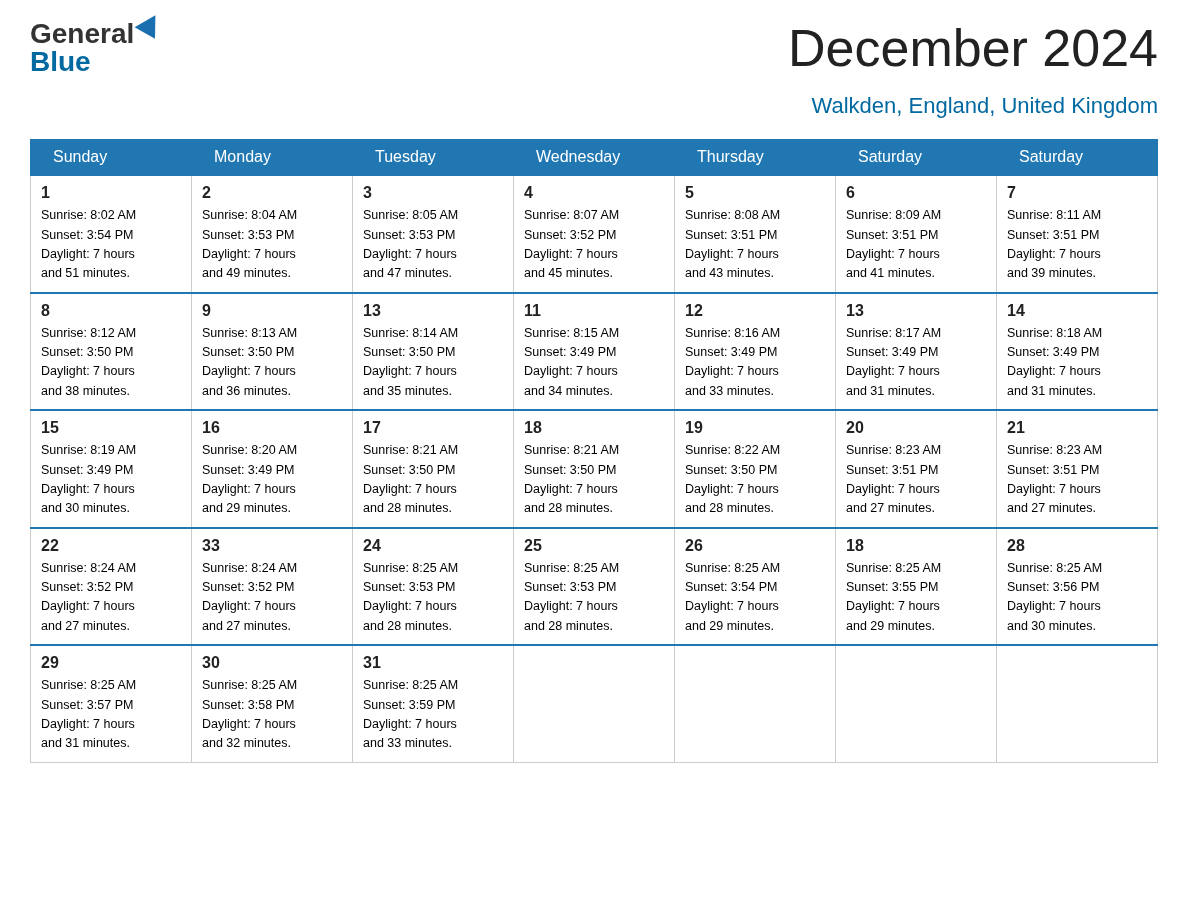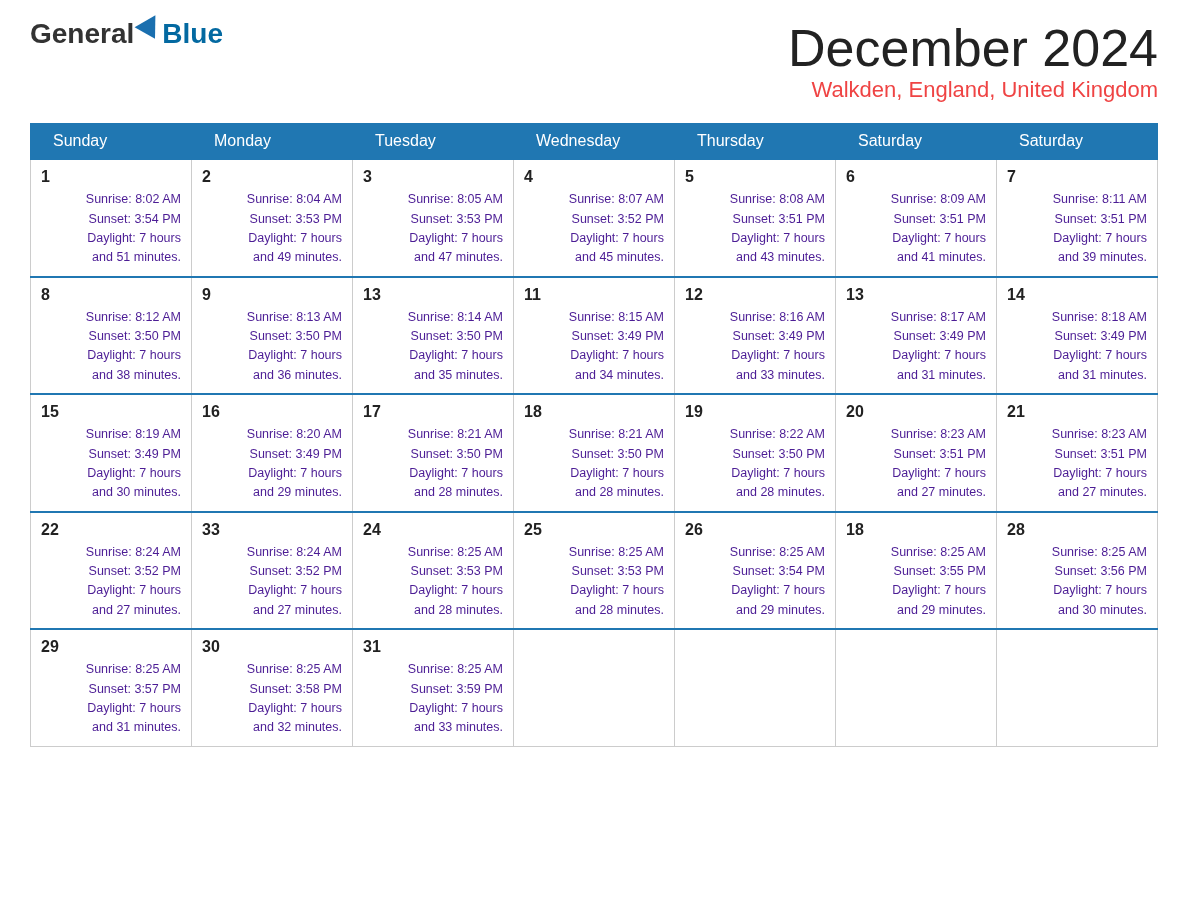--- a/index.html
+++ b/index.html
@@ -11,21 +11,21 @@
       padding: 20px 30px;
     }
     .header-area {
       display: flex;
       justify-content: space-between;
       align-items: flex-start;
       margin-bottom: 20px;
     }
     .logo {
       display: flex;
-      flex-direction: row;
+      flex-direction: column;
       align-items: flex-start;
     }
     .logo-general {
       font-size: 28px;
       font-weight: bold;
       color: #333;
       line-height: 1;
     }
     .logo-blue {
       font-size: 28px;
@@ -54,22 +54,22 @@
       text-align: right;
     }
     .month-title {
       font-size: 52px;
       font-weight: normal;
       color: #222;
       line-height: 1.1;
     }
     .location-title {
       font-size: 22px;
-      color: #ef4444;
-      margin-top: 0;
+      color: #0369a1;
+      margin-top: 16px;
     }
     .calendar-table {
       width: 100%;
       border-collapse: collapse;
       table-layout: fixed;
     }
     .calendar-table th {
       background-color: #2077b2;
       color: #fff;
       padding: 8px 22px;
@@ -89,22 +89,21 @@
     .day-number {
       font-size: 16px;
       font-weight: bold;
       color: #222;
       display: block;
       margin-bottom: 4px;
     }
     .day-info {
       font-size: 12.5px;
       line-height: 1.55;
-      color: #4c1d95;
-      text-align: right;
+      color: #000000;
     }
     .empty-cell {
       background: #fff;
     }
     .week-row td {
       border-top: 2px solid #2077b2;
     }
   </style>
 </head>
 <body>

